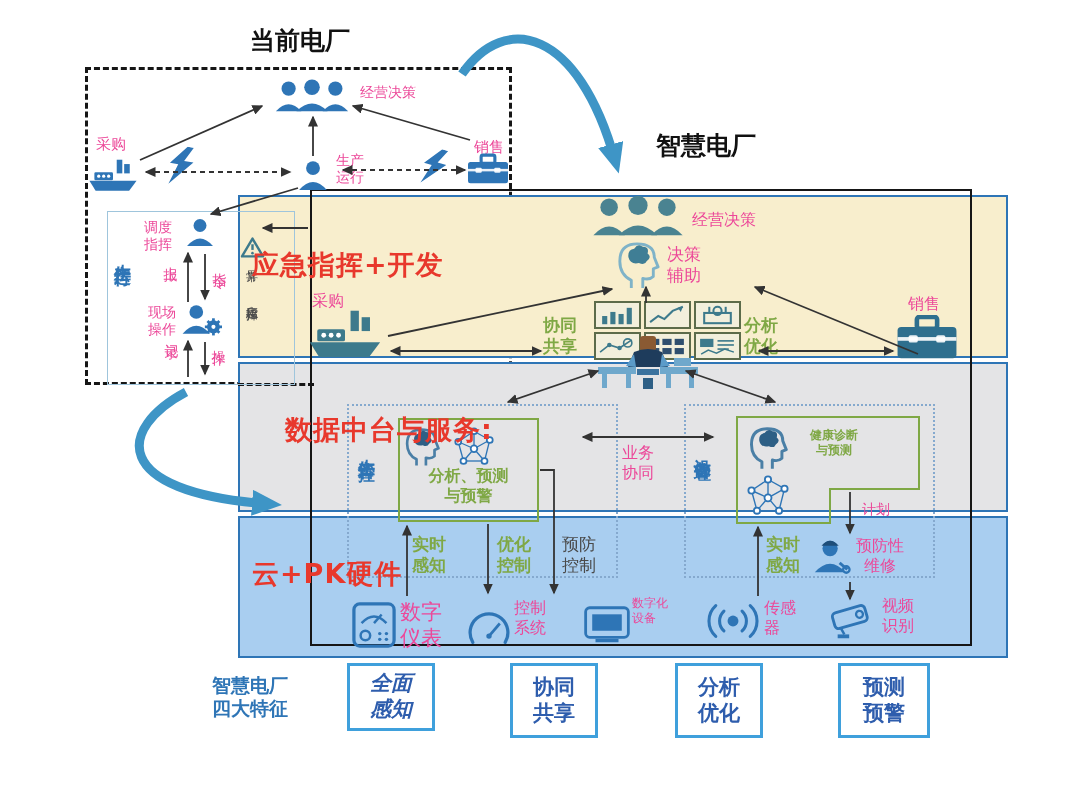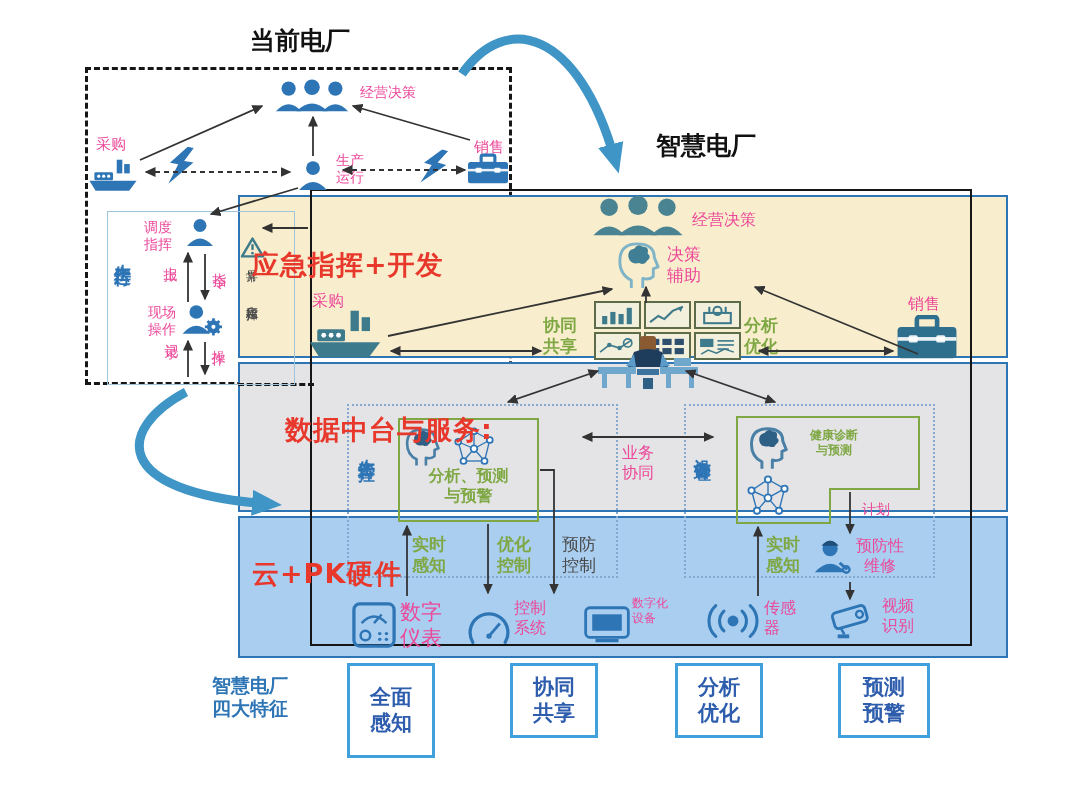--- a/index.html
+++ b/index.html
@@ -452,21 +452,21 @@
         </g>
       <line x1="11" y1="28" x2="15" y2="35" stroke="#2E75B6" stroke-width="2.6"></line>
       <rect x="8" y="35" width="12" height="4" fill="#2E75B6"></rect>
       </svg>
   </div>
   <div class="abs z6 txt ml" style="left:882px;top:596px;font-size:16px;">视频
 识别</div>
 
   <div class="abs z6 blueb ml ctr" style="left:188px;top:674px;width:124px;font-size:19px;">智慧电厂
 四大特征</div>
-  <div class="feat ml ctr" style="left:347px;top:663px;width:88px;height:95px;">全面
+  <div class="feat ml ctr" style="left:347px;top:663px;width:88px;height:68px;font-style:italic;">全面
 感知</div>
   <div class="feat ml ctr" style="left:510px;top:663px;width:88px;height:75px;">协同
 共享</div>
   <div class="feat ml ctr" style="left:675px;top:663px;width:88px;height:75px;">分析
 优化</div>
   <div class="feat ml ctr" style="left:838px;top:663px;width:92px;height:75px;">预测
 预警</div>
 
   <svg class="abs" style="left:0;top:0;z-index:8;pointer-events:none;" width="1080" height="787">
     <defs>

